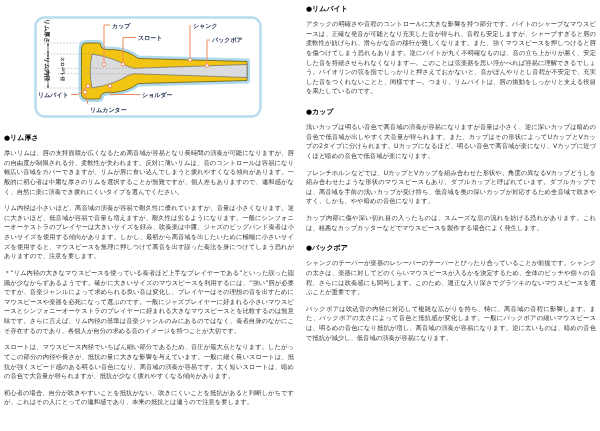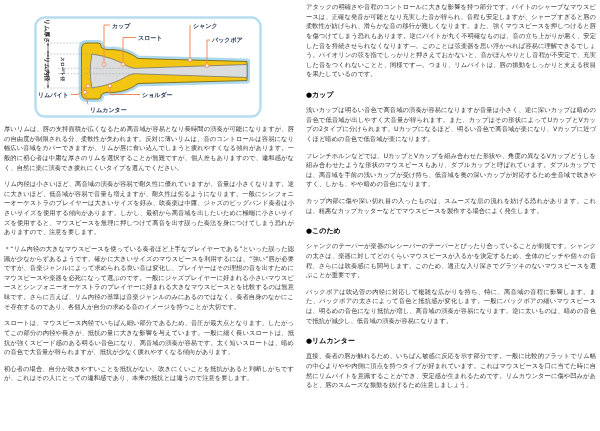--- a/index.html
+++ b/index.html
@@ -82,56 +82,54 @@
         <text class="part-label" font-size="6" x="104" y="23.8">スロート</text>
         <text class="part-label" font-size="6" x="159" y="11.5">シャンク</text>
         <text class="part-label" font-size="6" x="178" y="26.2">バックボア</text>
         <text class="part-label" font-size="6" x="4" y="81">リムバイト</text>
         <text class="part-label" font-size="6" x="108" y="81">ショルダー</text>
         <text class="part-label" font-size="6" x="56" y="95.5">リムカンター</text>
       </svg>
     </div>
 
     <div class="sec">
+      <div class="sec-heading">●リム厚さ</div>
       <p class="body-p">厚いリムは、唇の支持面積が広くなるため高音域が容易となり長時間の演奏が可能になりますが、唇の自由度が制限される分、柔軟性が失われます。反対に薄いリムは、音のコントロールは容易になり幅広い音域をカバーできますが、リムが唇に食い込んでしまうと疲れやすくなる傾向があります。一般的に初心者は中庸な厚さのリムを選択することが無難ですが、個人差もありますので、違和感がなく、自然に楽に演奏でき疲れにくいタイプを選んでください。</p>
     </div>
 
     <div class="sec">
       <p class="body-p">リム内径は小さいほど、高音域の演奏が容易で耐久性に優れていますが、音量は小さくなります。逆に大きいほど、低音域が容易で音量も増えますが、耐久性は劣るようになります。一般にシンフォニーオーケストラのプレイヤーは大きいサイズを好み、吹奏楽は中庸、ジャズのビッグバンド奏者は小さいサイズを使用する傾向があります。しかし、最初から高音域を出したいために極端に小さいサイズを使用すると、マウスピースを無理に押しつけて高音を出す誤った奏法を身につけてしまう恐れがありますので、注意を要します。</p>
       <p class="body-p">＊“リム内径の大きなマウスピースを使っている奏者ほど上手なプレイヤーである”といった誤った認識が少なからずあるようです。確かに大きいサイズのマウスピースを利用するには、“強い”唇が必要ですが、音楽ジャンルによって求められる良い音は変化し、プレイヤーはその理想の音を出すためにマウスピースや楽器を必死になって選ぶのです。一般にジャズプレイヤーに好まれる小さいマウスピースとシンフォニーオーケストラのプレイヤーに好まれる大きなマウスピースとを比較するのは無意味です。さらに言えば、リム内径の基準は音楽ジャンルのみにあるのではなく、奏者自身のなかにこそ存在するのであり、各個人が自分の求める音のイメージを持つことが大切です。</p>
     </div>
 
     <div class="sec">
       <p class="body-p">スロートは、マウスピース内径でいちばん細い部分であるため、音圧が最大点となります。したがってこの部分の内径や長さが、抵抗の量に大きな影響を与えています。一般に細く長いスロートは、抵抗が強くスピード感のある明るい音色になり、高音域の演奏が容易です。太く短いスロートは、暗めの音色で大音量が得られますが、抵抗が少なく疲れやすくなる傾向があります。</p>
       <p class="body-p">初心者の場合、自分が吹きやすいことを抵抗がない、吹きにくいことを抵抗があると判断しがちですが、これはその人にとっての違和感であり、本来の抵抗とは違うので注意を要します。</p>
     </div>
   </div>
 
   <div class="col col-right">
 
     <div class="sec">
+      <div class="sec-heading">●リムバイト</div>
       <p class="body-p">アタックの明確さや音程のコントロールに大きな影響を持つ部分です。バイトのシャープなマウスピースは、正確な発音が可能となり充実した音が得られ、音程も安定しますが、シャープすぎると唇の柔軟性が妨げられ、滑らかな音の移行が難しくなります。また、強くマウスピースを押しつけると唇を傷つけてしまう恐れもあります。逆にバイトが丸く不明確なものは、音の立ち上がりが悪く、安定した音を持続させられなくなります—。このことは弦楽器を思い浮かべれば容易に理解できるでしょう。バイオリンの弦を指でしっかりと押さえておかないと、音がぼんやりとし音程が不安定で、充実した音をつくれないことと、同様です—。つまり、リムバイトは、唇の振動をしっかりと支える役目を果たしているのです。</p>
     </div>
 
     <div class="sec">
       <div class="sec-heading">●カップ</div>
       <p class="body-p">浅いカップは明るい音色で高音域の演奏が容易になりますが音量は小さく、逆に深いカップは暗めの音色で低音域が出しやすく大音量が得られます。また、カップはその形状によってUカップとVカップの2タイプに分けられます。Uカップになるほど、明るい音色で高音域が楽になり、Vカップに近づくほど暗めの音色で低音域が楽になります。</p>
       <p class="body-p">フレンチホルンなどでは、UカップとVカップを組み合わせた形状や、角度の異なるVカップどうしを組み合わせたような形状のマウスピースもあり、ダブルカップと呼ばれています。ダブルカップでは、高音域を手前の浅いカップが受け持ち、低音域を奥の深いカップが対応するため全音域で吹きやすく、しかも、やや暗めの音色になります。</p>
       <p class="body-p">カップ内部に傷や深い切れ目の入ったものは、スムーズな息の流れを妨げる恐れがあります。これは、粗悪なカップカッターなどでマウスピースを製作する場合によく発生します。</p>
     </div>
 
     <div class="sec">
-      <div class="sec-heading">●このため</div>
+      <div class="sec-heading">●バックボア</div>
       <p class="body-p">シャンクのテーパーが楽器のレシーバーのテーパーとぴったり合っていることが前提です。シャンクの太さは、楽器に対してどのくらいマウスピースが入るかを決定するため、全体のピッチや個々の音程、さらには吹奏感にも関与します。このため、適正な入り深さでグラツキのないマウスピースを選ぶことが重要です。</p>
     </div>
 
     <div class="sec">
       <p class="body-p">バックボアは吹込管の内径に対応して複雑な広がりを持ち、特に、高音域の音程に影響します。また、バックボアの太さによって音色と抵抗感が変化します。一般にバックボアの細いマウスピースは、明るめの音色になり抵抗が増し、高音域の演奏が容易になります。逆に太いものは、暗めの音色で抵抗が減少し、低音域の演奏が容易になります。</p>
     </div>
 
-    <div class="sec">
-      <div class="sec-heading">●リムカンター</div>
-      <p class="body-p">直接、奏者の唇が触れるため、いちばん敏感に反応を示す部分です。一般に比較的フラットでリム幅の中心よりやや内側に頂点を持つタイプが好まれています。これはマウスピースを口に当てた時に自然にリムバイトを意識することができ、安定感が生まれるためです。リムカウンターに傷や凹みがあると、唇のスムーズな振動を妨げるため注意しましょう。</p>
-    </div>
 
   </div>
 
 </div>
 
 </body></html>

